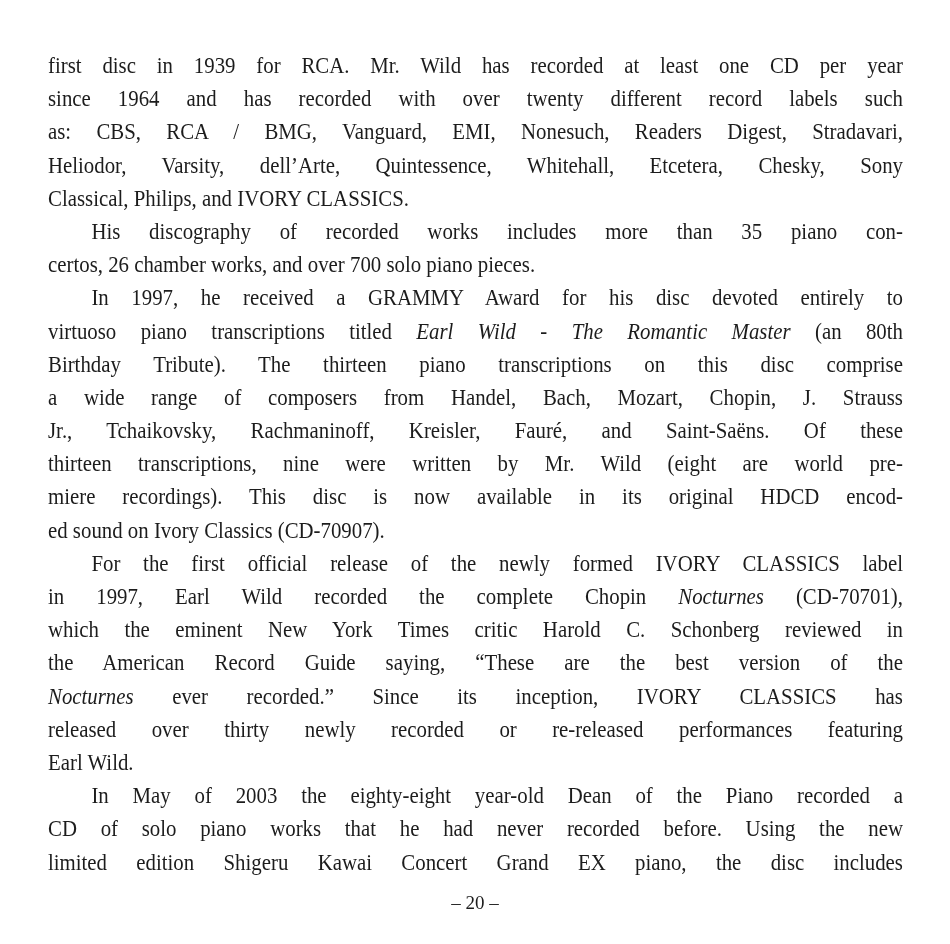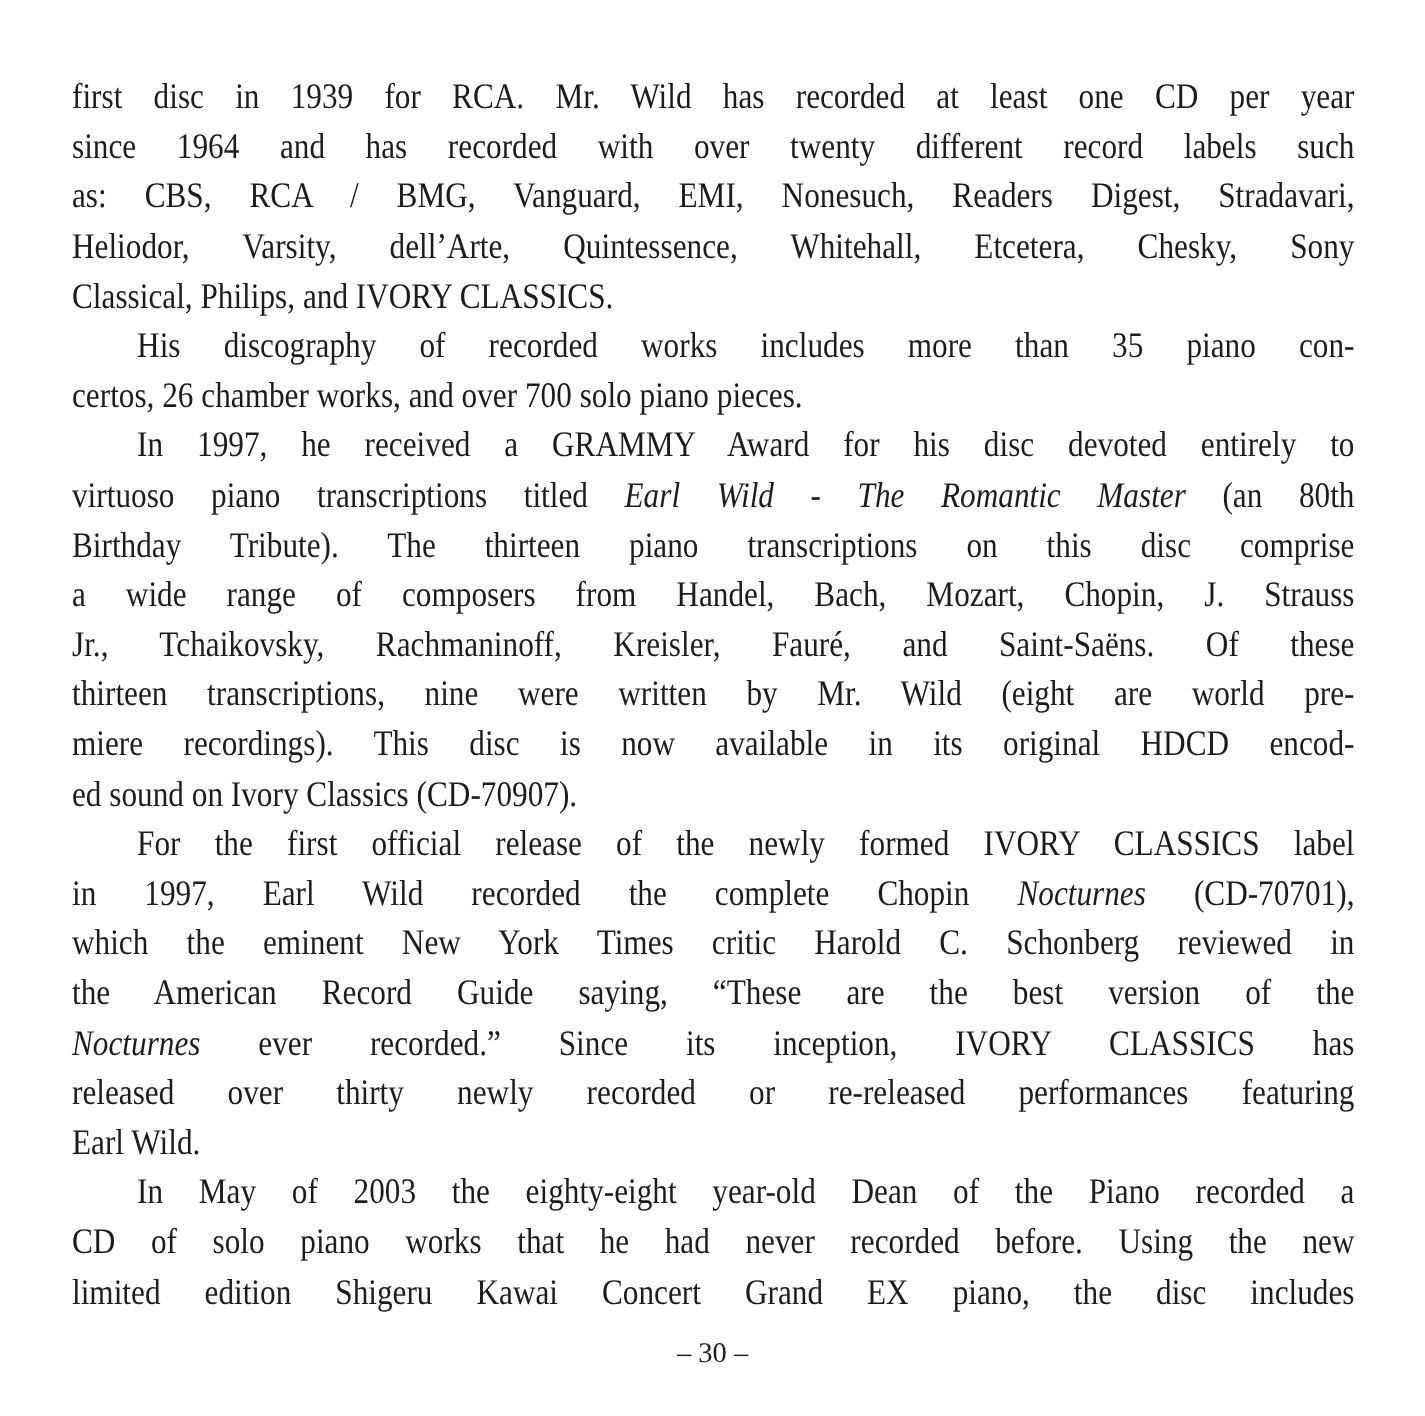--- a/index.html
+++ b/index.html
@@ -72,14 +72,14 @@
       <div class="line"><span>in 1997, Earl Wild recorded the complete Chopin </span><span class="em">Nocturnes</span><span> (CD-70701),</span></div>
       <div class="line"><span>which the eminent New York Times critic Harold C. Schonberg reviewed in</span></div>
       <div class="line"><span>the American Record Guide saying, “These are the best version of the</span></div>
       <div class="line"><span class="em">Nocturnes</span><span> ever recorded.”  Since its inception, IVORY CLASSICS has</span></div>
       <div class="line"><span>released over thirty newly recorded or re-released performances featuring</span></div>
       <div class="line para-end"><span>Earl Wild.</span></div>
       <div class="line indent"><span>In May of 2003 the eighty-eight year-old Dean of the Piano recorded a</span></div>
       <div class="line"><span>CD of solo piano works that he had never recorded before.  Using the new</span></div>
       <div class="line"><span>limited edition Shigeru Kawai Concert Grand EX piano, the disc includes</span></div>
     </div>
-  <div class="page-number">– 30 –</div>
+  <div class="page-number">– 20 –</div>
 </div>
 
 </body></html>

